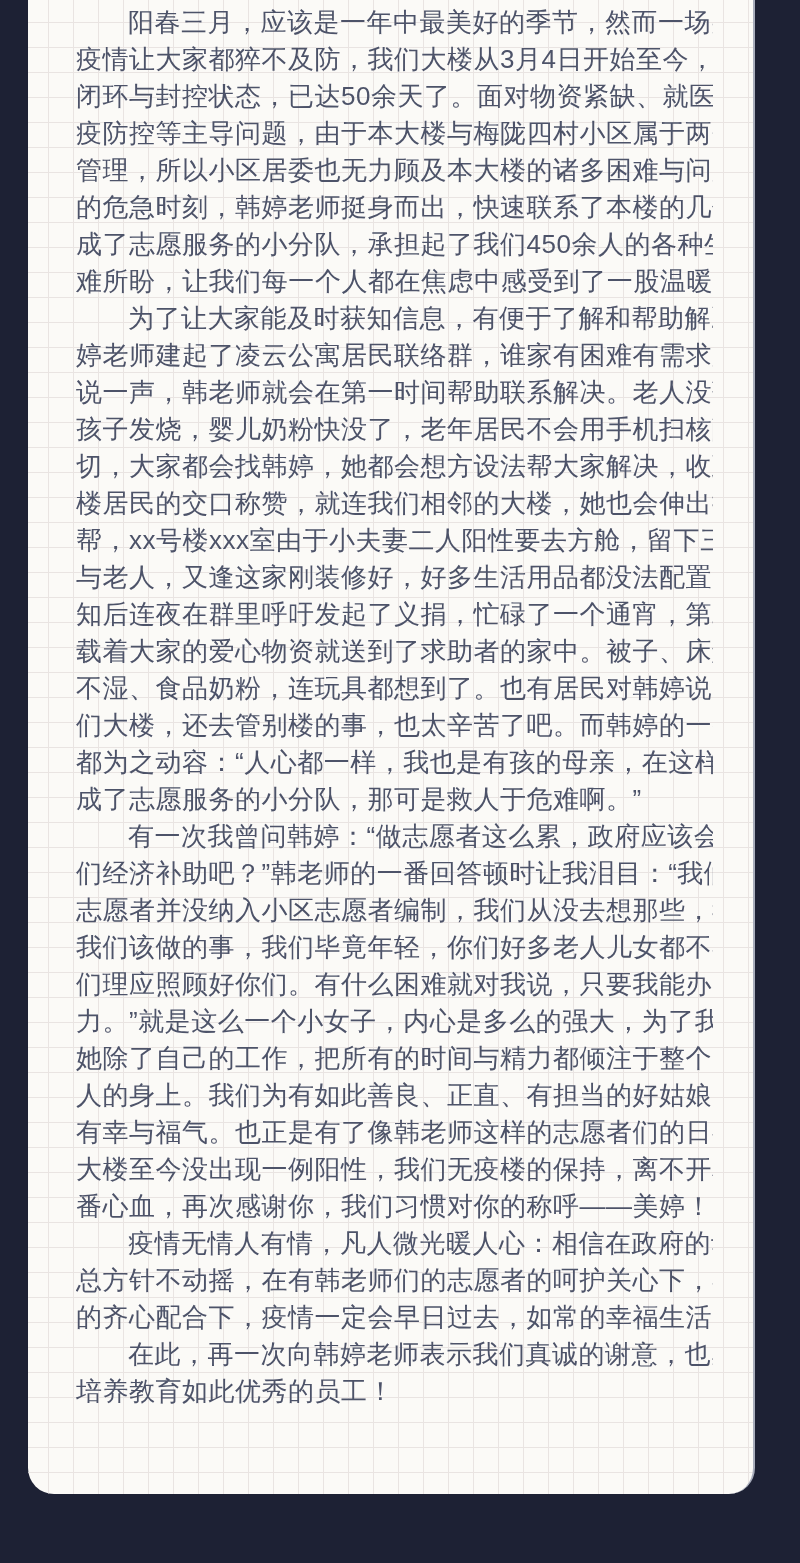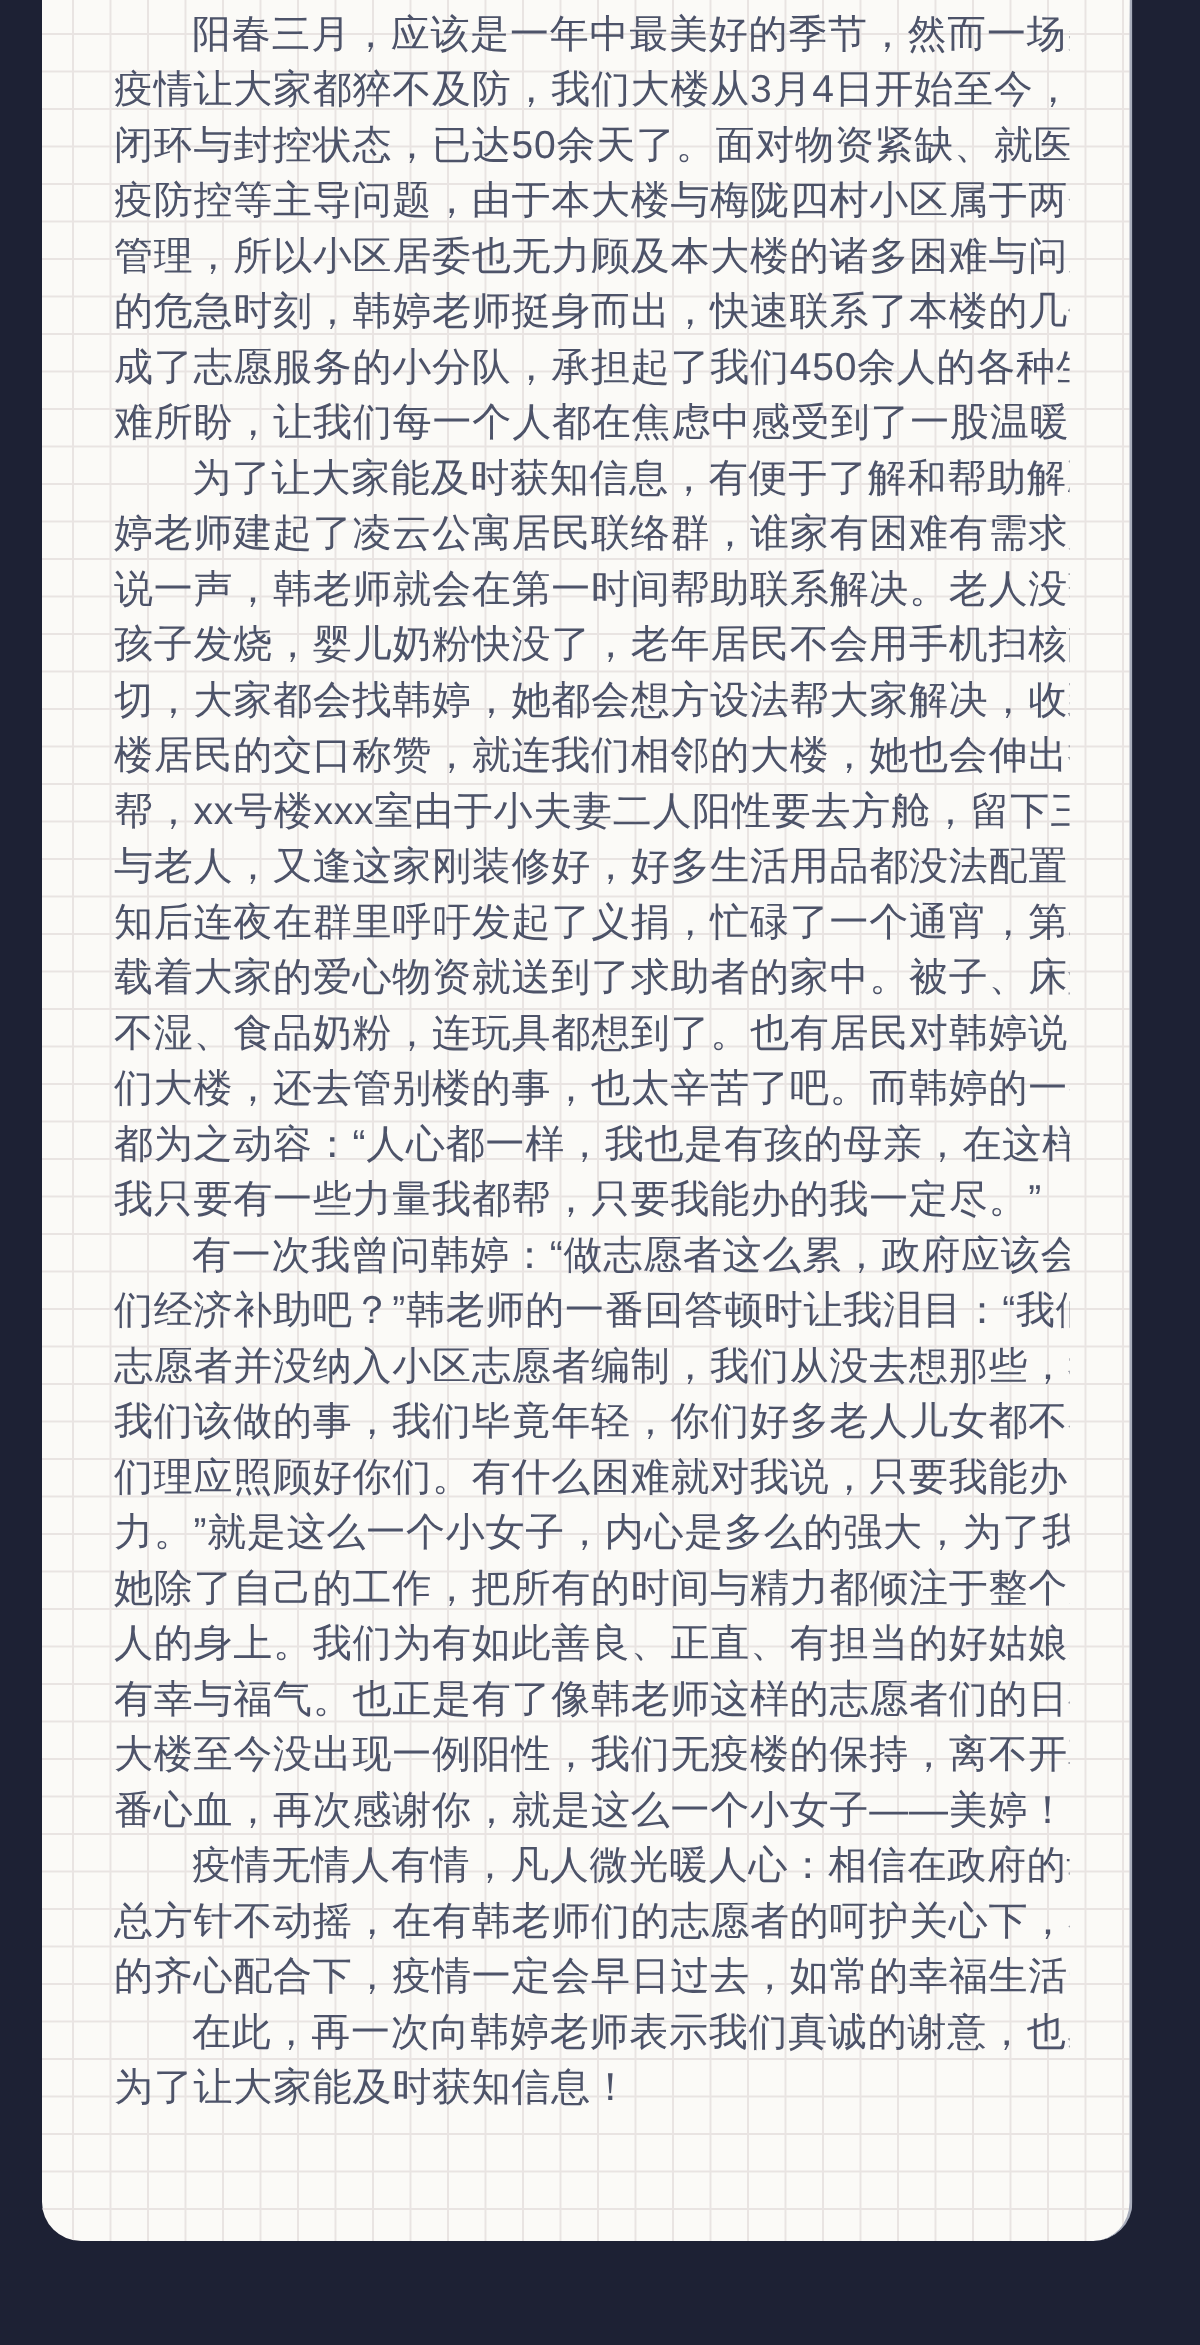--- a/index.html
+++ b/index.html
@@ -76,32 +76,32 @@
         <div class="line">孩子发烧，婴儿奶粉快没了，老年居民不会用手机扫核酸码等等一</div>
         <div class="line">切，大家都会找韩婷，她都会想方设法帮大家解决，收到了整个大</div>
         <div class="line">楼居民的交口称赞，就连我们相邻的大楼，她也会伸出援手尽力去</div>
         <div class="line">帮，xx号楼xxx室由于小夫妻二人阳性要去方舱，留下三岁的幼儿</div>
         <div class="line">与老人，又逢这家刚装修好，好多生活用品都没法配置，韩老师获</div>
         <div class="line">知后连夜在群里呼吁发起了义捐，忙碌了一个通宵，第二天一早满</div>
         <div class="line">载着大家的爱心物资就送到了求助者的家中。被子、床垫、幼儿尿</div>
         <div class="line">不湿、食品奶粉，连玩具都想到了。也有居民对韩婷说：你要顾我</div>
         <div class="line">们大楼，还去管别楼的事，也太辛苦了吧。而韩婷的一番话让大家</div>
         <div class="line">都为之动容：“人心都一样，我也是有孩的母亲，在这样的时刻，</div>
-        <div class="line last">我只要有一些力量我都帮，只要我能办的我一定尽。”</div>
+        <div class="line last">成了志愿服务的小分队，那可是救人于危难啊。”</div>
         <div class="line first">有一次我曾问韩婷：“做志愿者这么累，政府应该会适当给你</div>
         <div class="line">们经济补助吧？”韩老师的一番回答顿时让我泪目：“我们大楼的</div>
         <div class="line">志愿者并没纳入小区志愿者编制，我们从没去想那些，我们只是做</div>
         <div class="line">我们该做的事，我们毕竟年轻，你们好多老人儿女都不在身边，我</div>
         <div class="line">们理应照顾好你们。有什么困难就对我说，只要我能办的我一定尽</div>
         <div class="line">力。”就是这么一个小女子，内心是多么的强大，为了我们大家，</div>
         <div class="line">她除了自己的工作，把所有的时间与精力都倾注于整个大楼450余</div>
         <div class="line">人的身上。我们为有如此善良、正直、有担当的好姑娘为邻而深感</div>
         <div class="line">有幸与福气。也正是有了像韩老师这样的志愿者们的日夜呵护我们</div>
         <div class="line">大楼至今没出现一例阳性，我们无疫楼的保持，离不开韩老师的一</div>
-        <div class="line last">番心血，再次感谢你，就是这么一个小女子——美婷！</div>
+        <div class="line last">番心血，再次感谢你，我们习惯对你的称呼——美婷！</div>
         <div class="line first">疫情无情人有情，凡人微光暖人心：相信在政府的动态清零的</div>
         <div class="line">总方针不动摇，在有韩老师们的志愿者的呵护关心下，在我们大家</div>
         <div class="line">的齐心配合下，疫情一定会早日过去，如常的幸福生活一定会早日</div>
         <div class="line first">在此，再一次向韩婷老师表示我们真诚的谢意，也感谢贵公司</div>
-        <div class="line last">为了让大家能及时获知信息！</div>
+        <div class="line last">培养教育如此优秀的员工！</div>
       </div>
   </div>
 </div>
 
 </body></html>

